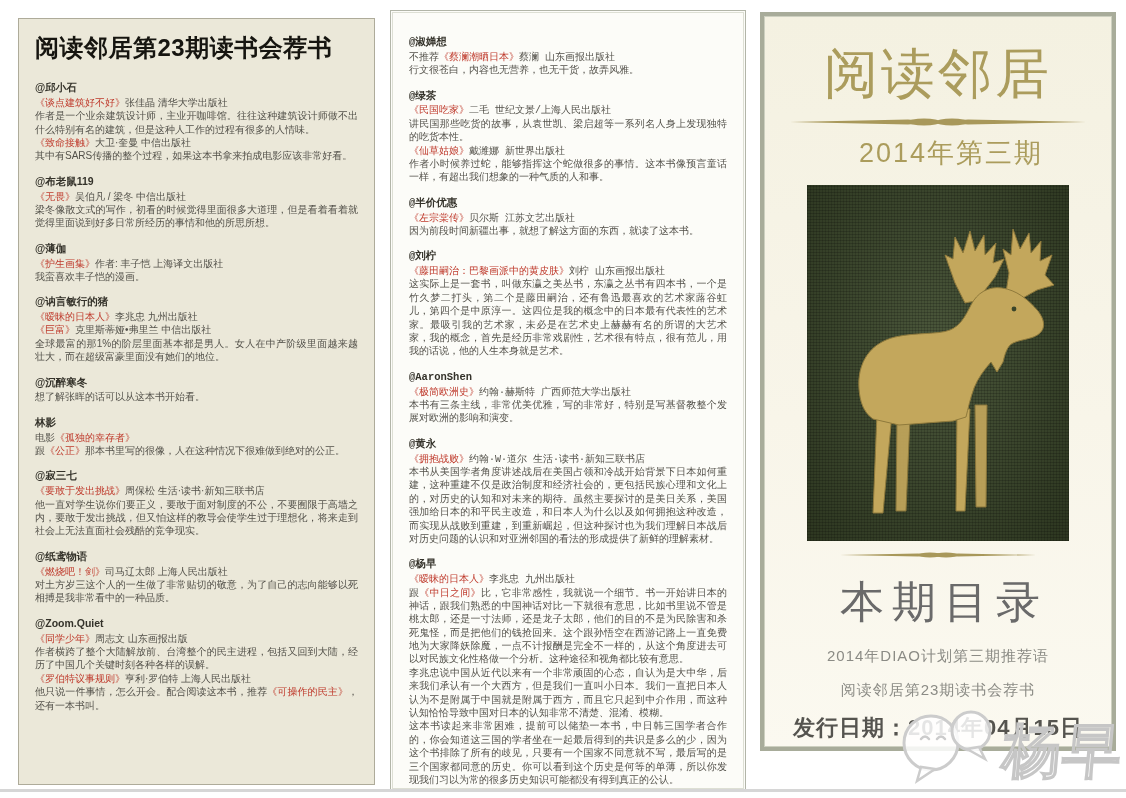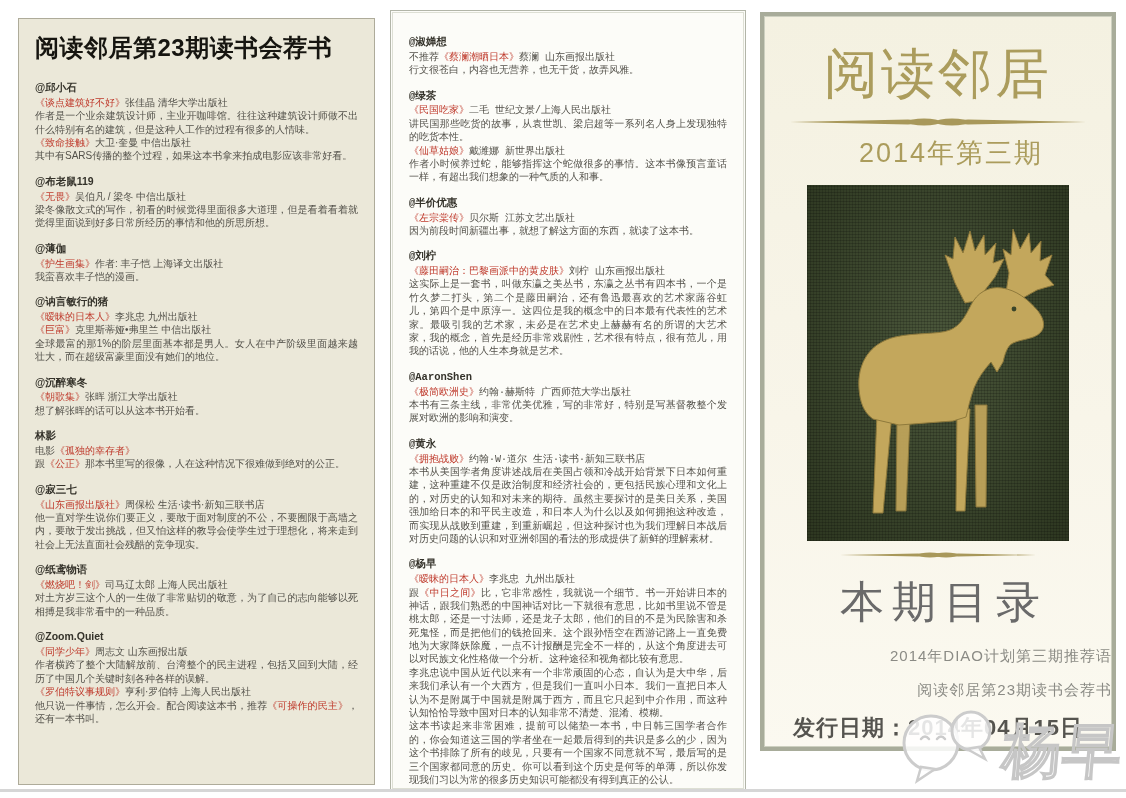--- a/index.html
+++ b/index.html
@@ -52,21 +52,21 @@
   .cover{
     width:262px;height:356px;margin:14px auto 2px auto;position:relative;
     background-color:#3d4a2c;
     background-image:
       repeating-linear-gradient(0deg, rgba(0,0,0,.18) 0 1px, transparent 1px 3px),
       repeating-linear-gradient(90deg, rgba(0,0,0,.14) 0 1px, transparent 1px 3px),
       radial-gradient(ellipse at 50% 45%, rgba(255,255,255,.07), rgba(0,0,0,.25) 95%);
   }
   .cover svg{position:absolute;left:0;top:0;}
   .toc-title{font-size:44px;color:#6a6a6a;letter-spacing:8px;margin-top:12px;padding-left:12px;}
-  .toc-line{font-size:15px;color:#8b8b85;margin-top:15px;letter-spacing:1px;text-align:right;}
+  .toc-line{font-size:15px;color:#8b8b85;margin-top:15px;letter-spacing:1px;}
   .date-line{font-size:22px;color:#55544f;font-weight:bold;margin-top:13px;letter-spacing:1px;}
 
   
   .watermark{position:absolute;left:838px;top:695px;width:285px;height:100px;z-index:5;}
   .wm-text{
     position:absolute;right:0;top:18px;
     font-size:58px;font-weight:bold;letter-spacing:2px;
     color:transparent;-webkit-text-stroke:1.5px #c6c6c6;
     transform:skewX(-5deg);
   }
@@ -100,31 +100,30 @@
           <p>我蛮喜欢丰子恺的漫画。</p>
         </div>
         <div class="entry">
           <div class="entry-name">@讷言敏行的猪</div>
           <p><span class="bt">《暧昧的日本人》</span>李兆忠 九州出版社</p>
           <p><span class="bt">《巨富》</span>克里斯蒂娅•弗里兰 中信出版社</p>
           <p>全球最富的那1%的阶层里面基本都是男人。女人在中产阶级里面越来越壮大，而在超级富豪里面没有她们的地位。</p>
         </div>
         <div class="entry">
           <div class="entry-name">@沉醉寒冬</div>
-          <p><span class="bt">《朝歌集》</span>张晖 浙江大学出版社</p>
           <p>想了解张晖的话可以从这本书开始看。</p>
         </div>
         <div class="entry">
           <div class="entry-name">林影</div>
           <p>电影<span class="bt">《孤独的幸存者》</span></p>
           <p>跟<span class="bt">《公正》</span>那本书里写的很像，人在这种情况下很难做到绝对的公正。</p>
         </div>
         <div class="entry">
           <div class="entry-name">@寂三七</div>
-          <p><span class="bt">《山东画报出版社》</span>周保松 生活·读书·新知三联书店</p>
+          <p><span class="bt">《要敢于发出挑战》</span>周保松 生活·读书·新知三联书店</p>
           <p>他一直对学生说你们要正义，要敢于面对制度的不公，不要囿限于高墙之内，要敢于发出挑战，但又怕这样的教导会使学生过于理想化，将来走到社会上无法直面社会残酷的竞争现实。</p>
         </div>
         <div class="entry">
           <div class="entry-name">@纸鸢物语</div>
           <p><span class="bt">《燃烧吧！剑》</span>司马辽太郎 上海人民出版社</p>
           <p>对土方岁三这个人的一生做了非常贴切的敬意，为了自己的志向能够以死相搏是我非常看中的一种品质。</p>
         </div>
         <div class="entry">
           <div class="entry-name">@Zoom.Quiet</div>
           <p><span class="bt">《同学少年》</span>周志文 山东画报出版</p>

